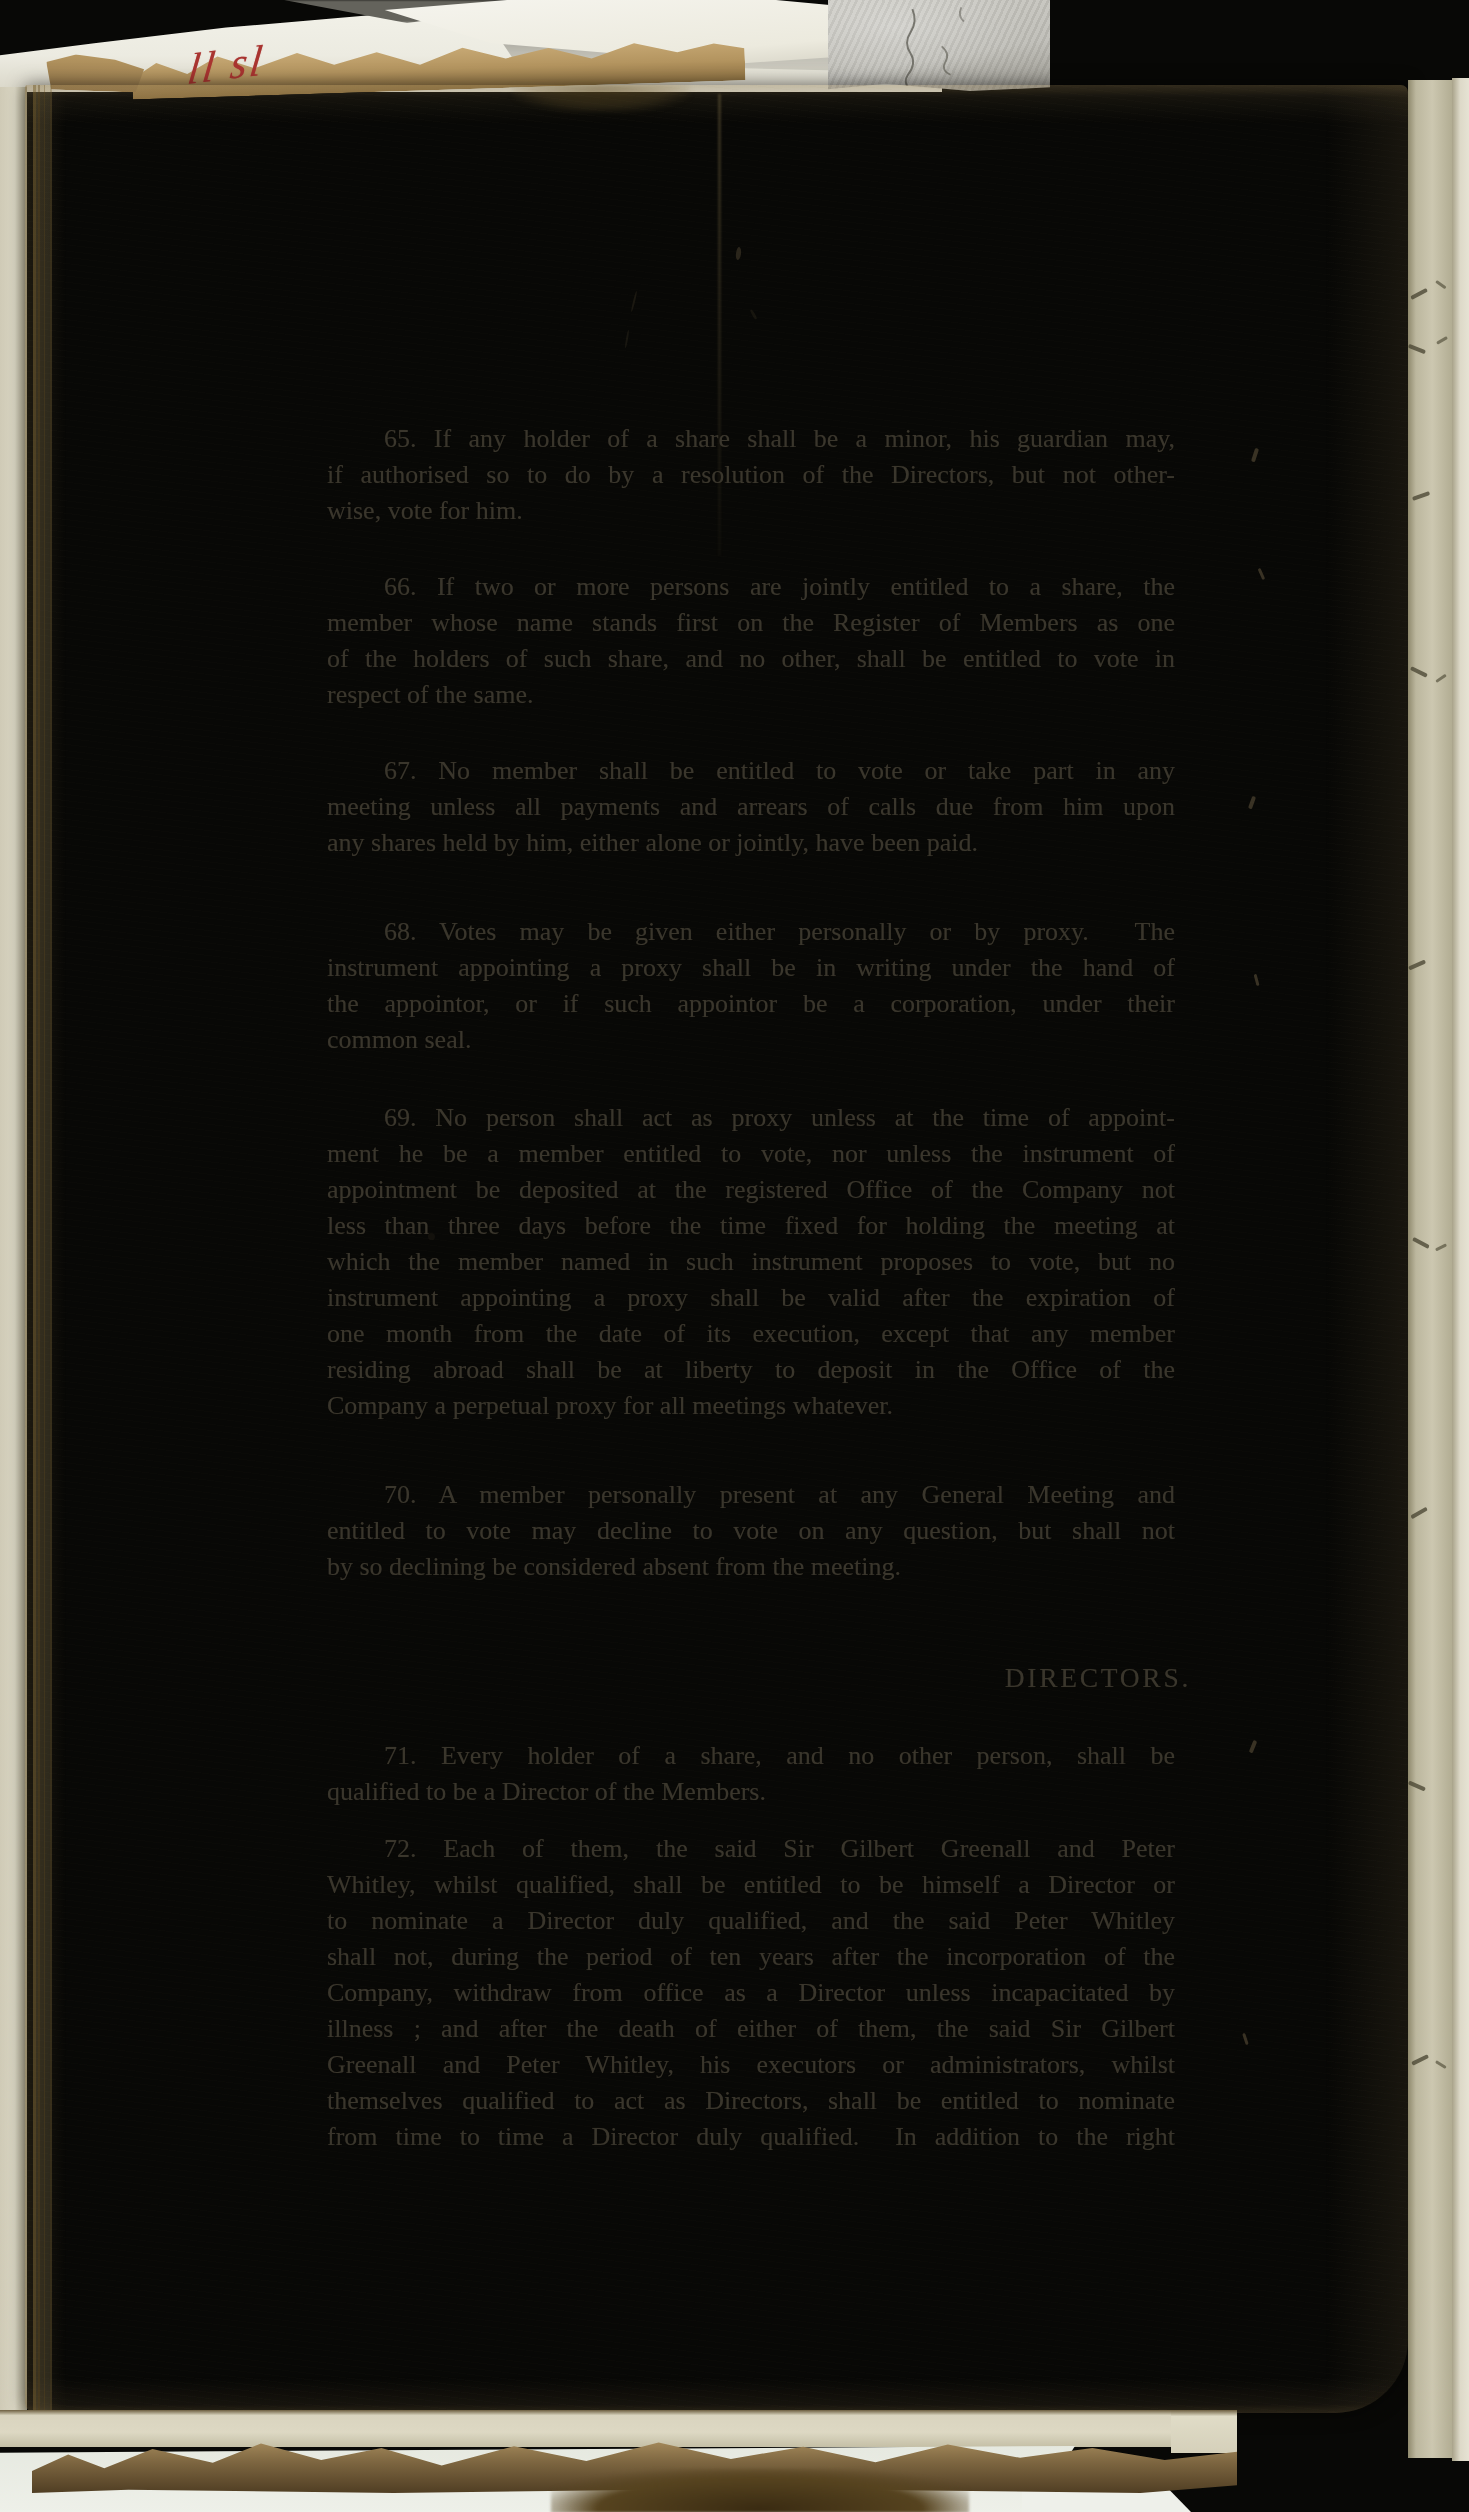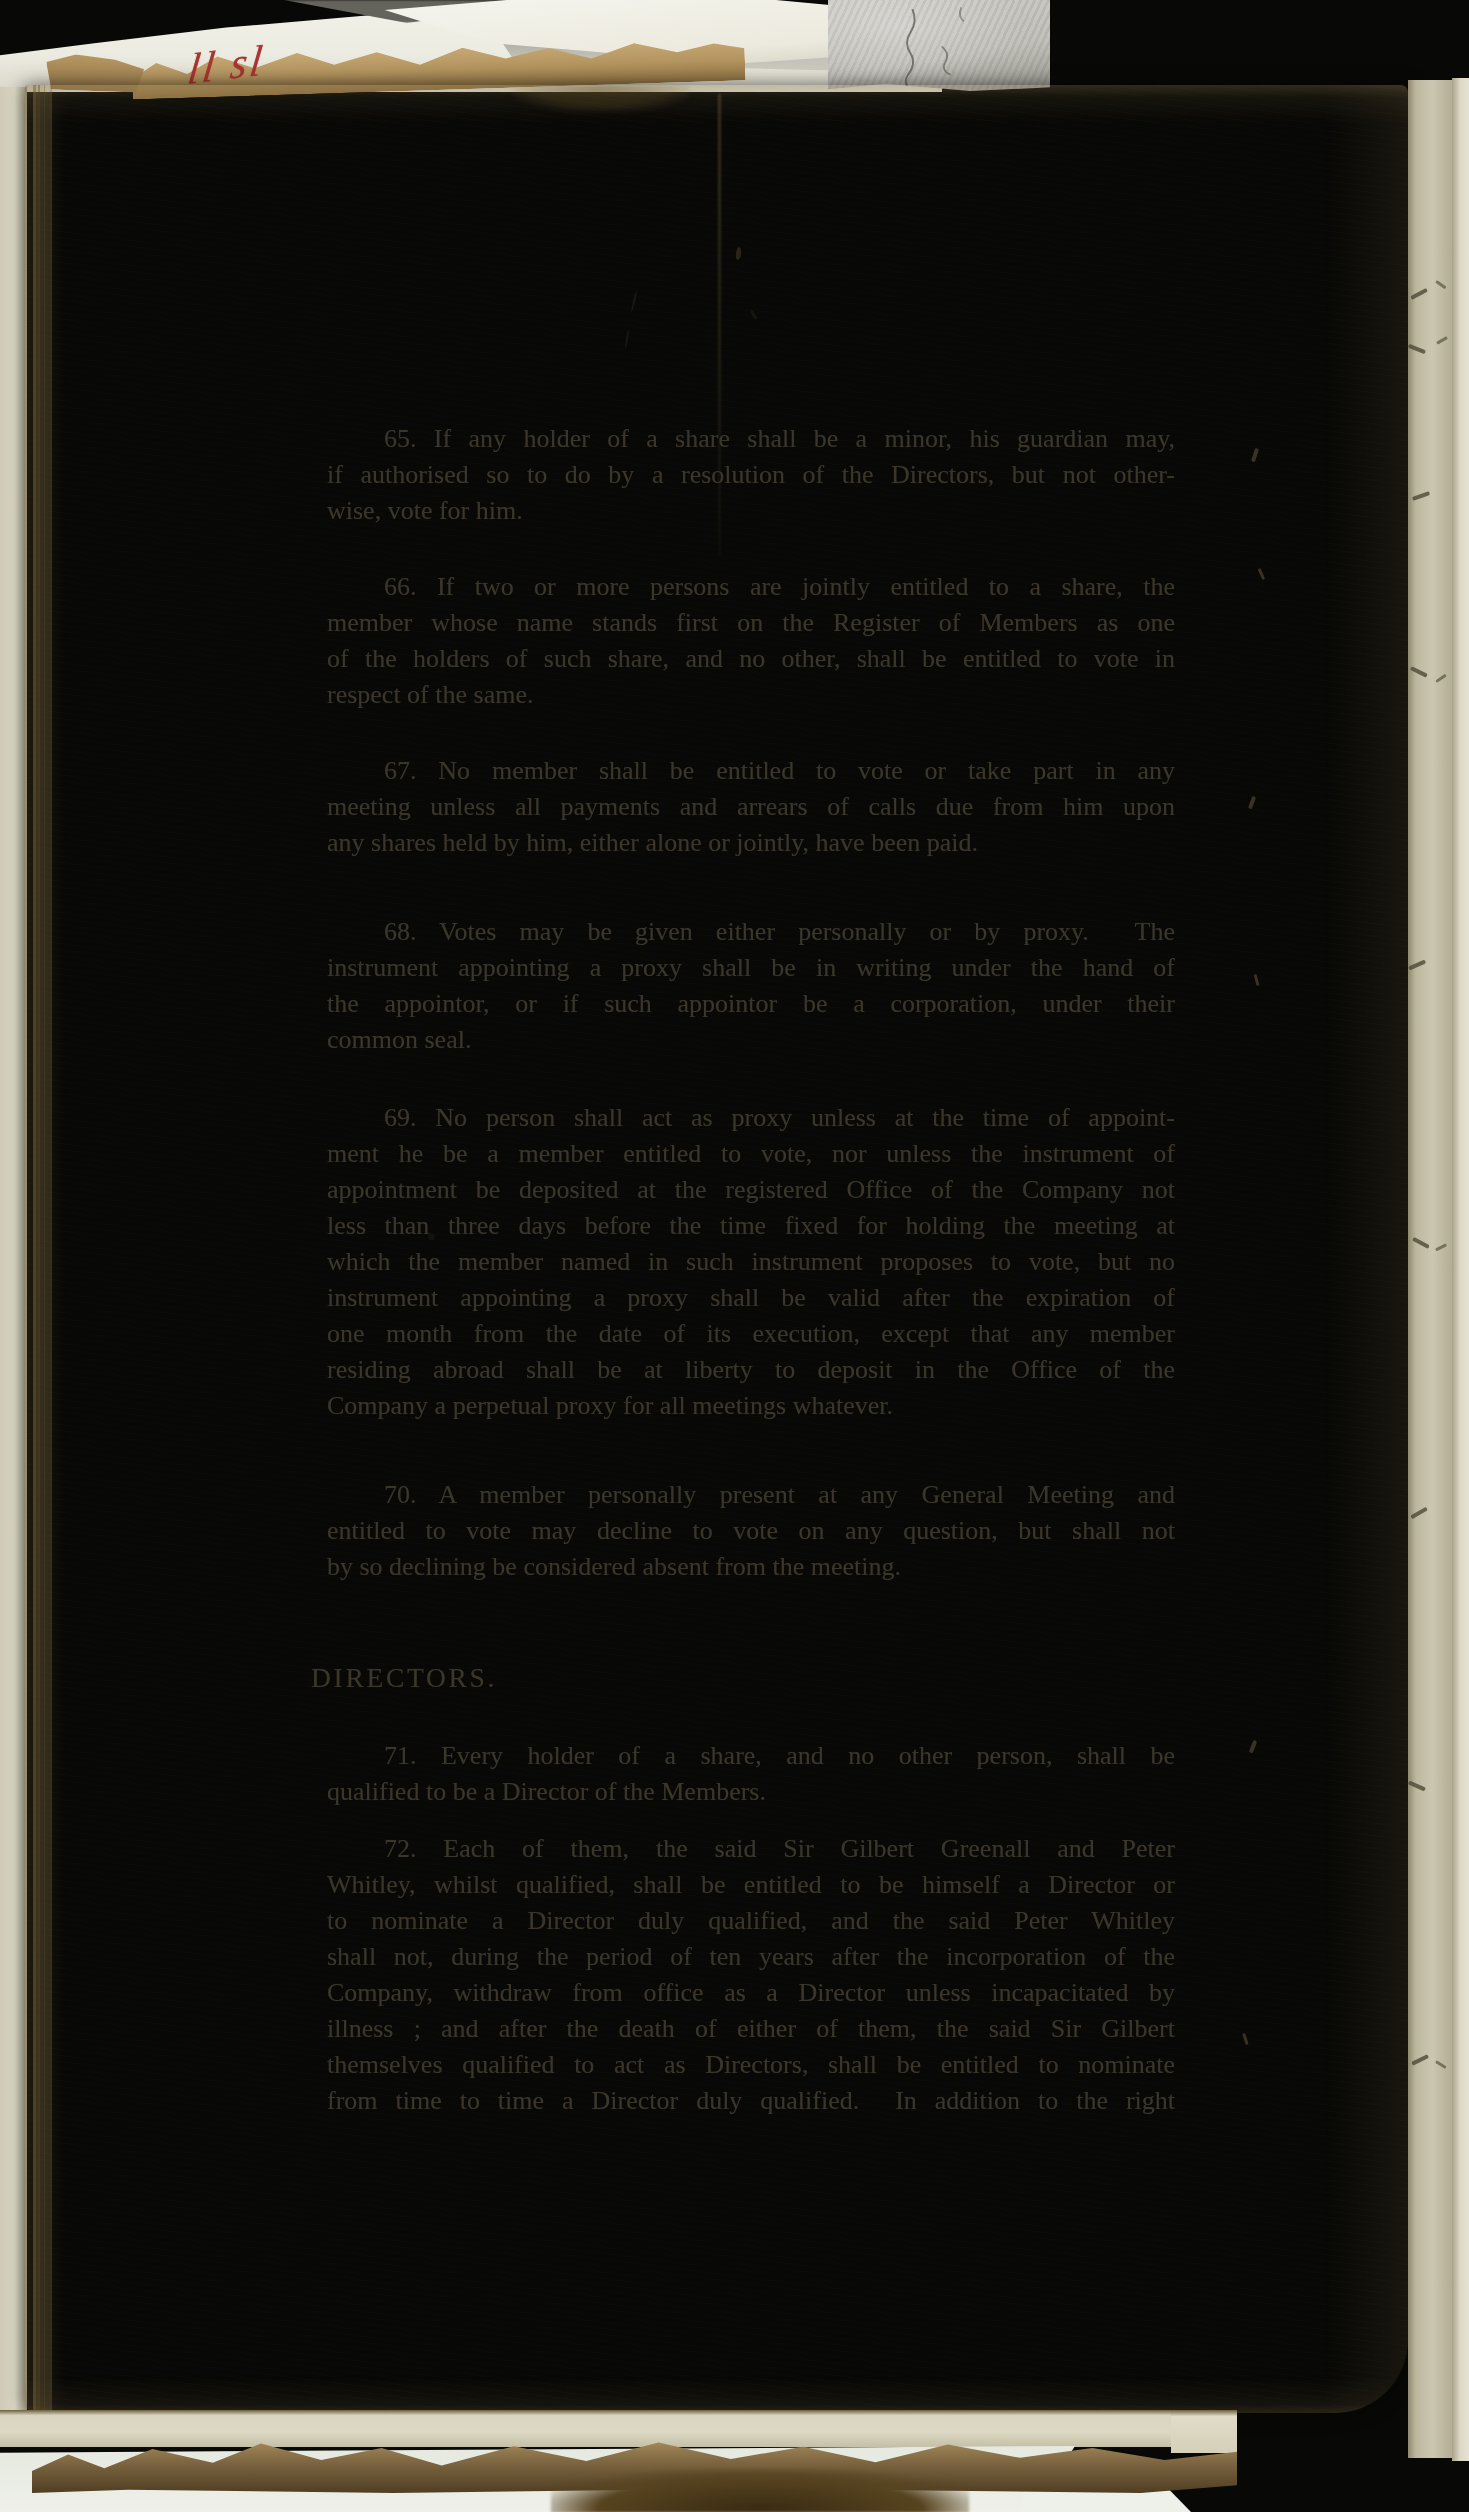--- a/index.html
+++ b/index.html
@@ -119,21 +119,21 @@
   .c70{margin-bottom:73px;}
   .c71{margin-bottom:21.3px;}
   .ln{
     height:36px;overflow:hidden;white-space:pre-wrap;
     text-align:justify;text-align-last:justify;
   }
   .ln.first{padding-left:57px;}
   .ln.end{text-align-last:left;}
   .section-heading{
     height:39px;line-height:39px;margin:0 0 41px 0;
-    text-align:left;font-size:27.5px;letter-spacing:2.7px;font-weight:normal;
+    text-align:right;font-size:27.5px;letter-spacing:2.7px;font-weight:normal;
   }
 
   
   .stitch-strip{
     position:absolute;left:1408px;top:80px;width:44px;height:2378px;
     background:linear-gradient(90deg,#8f896d 0%,#bcb79e 18%,#ccc7b0 55%,#b2ad93 100%);
   }
   .outer-edge-strip{
     position:absolute;left:1452px;top:78px;width:18px;height:2383px;
     background:linear-gradient(90deg,#a8a289 0%,#ddd9c8 45%,#e7e4d5 100%);
@@ -264,20 +264,21 @@
         <div class="ln end">qualified to be a Director of the Members.</div>
       </div>
 
       <div class="clause c72">
         <div class="ln first">72. Each of them, the said Sir Gilbert Greenall and Peter</div>
         <div class="ln">Whitley, whilst qualified, shall be entitled to be himself a Director or</div>
         <div class="ln">to nominate a Director duly qualified, and the said Peter Whitley</div>
         <div class="ln">shall not, during the period of ten years after the incorporation of the</div>
         <div class="ln">Company, withdraw from office as a Director unless incapacitated by</div>
         <div class="ln">illness ; and after the death of either of them, the said Sir Gilbert</div>
+        <div class="ln">Greenall and Peter Whitley, his executors or administrators, whilst</div>
         <div class="ln">themselves qualified to act as Directors, shall be entitled to nominate</div>
         <div class="ln">from time to time a Director duly qualified.  In addition to the right</div>
       </div>
     </div>
   </div>
 
   <div class="stitch-strip">
     <div class="stitch" style="left:1.8px;top:212px;transform:rotate(-28deg);"></div>
     <div class="stitch b" style="left:27px;top:203px;transform:rotate(35deg);"></div>
     <div class="stitch" style="left:0px;top:267px;transform:rotate(22deg);"></div>

